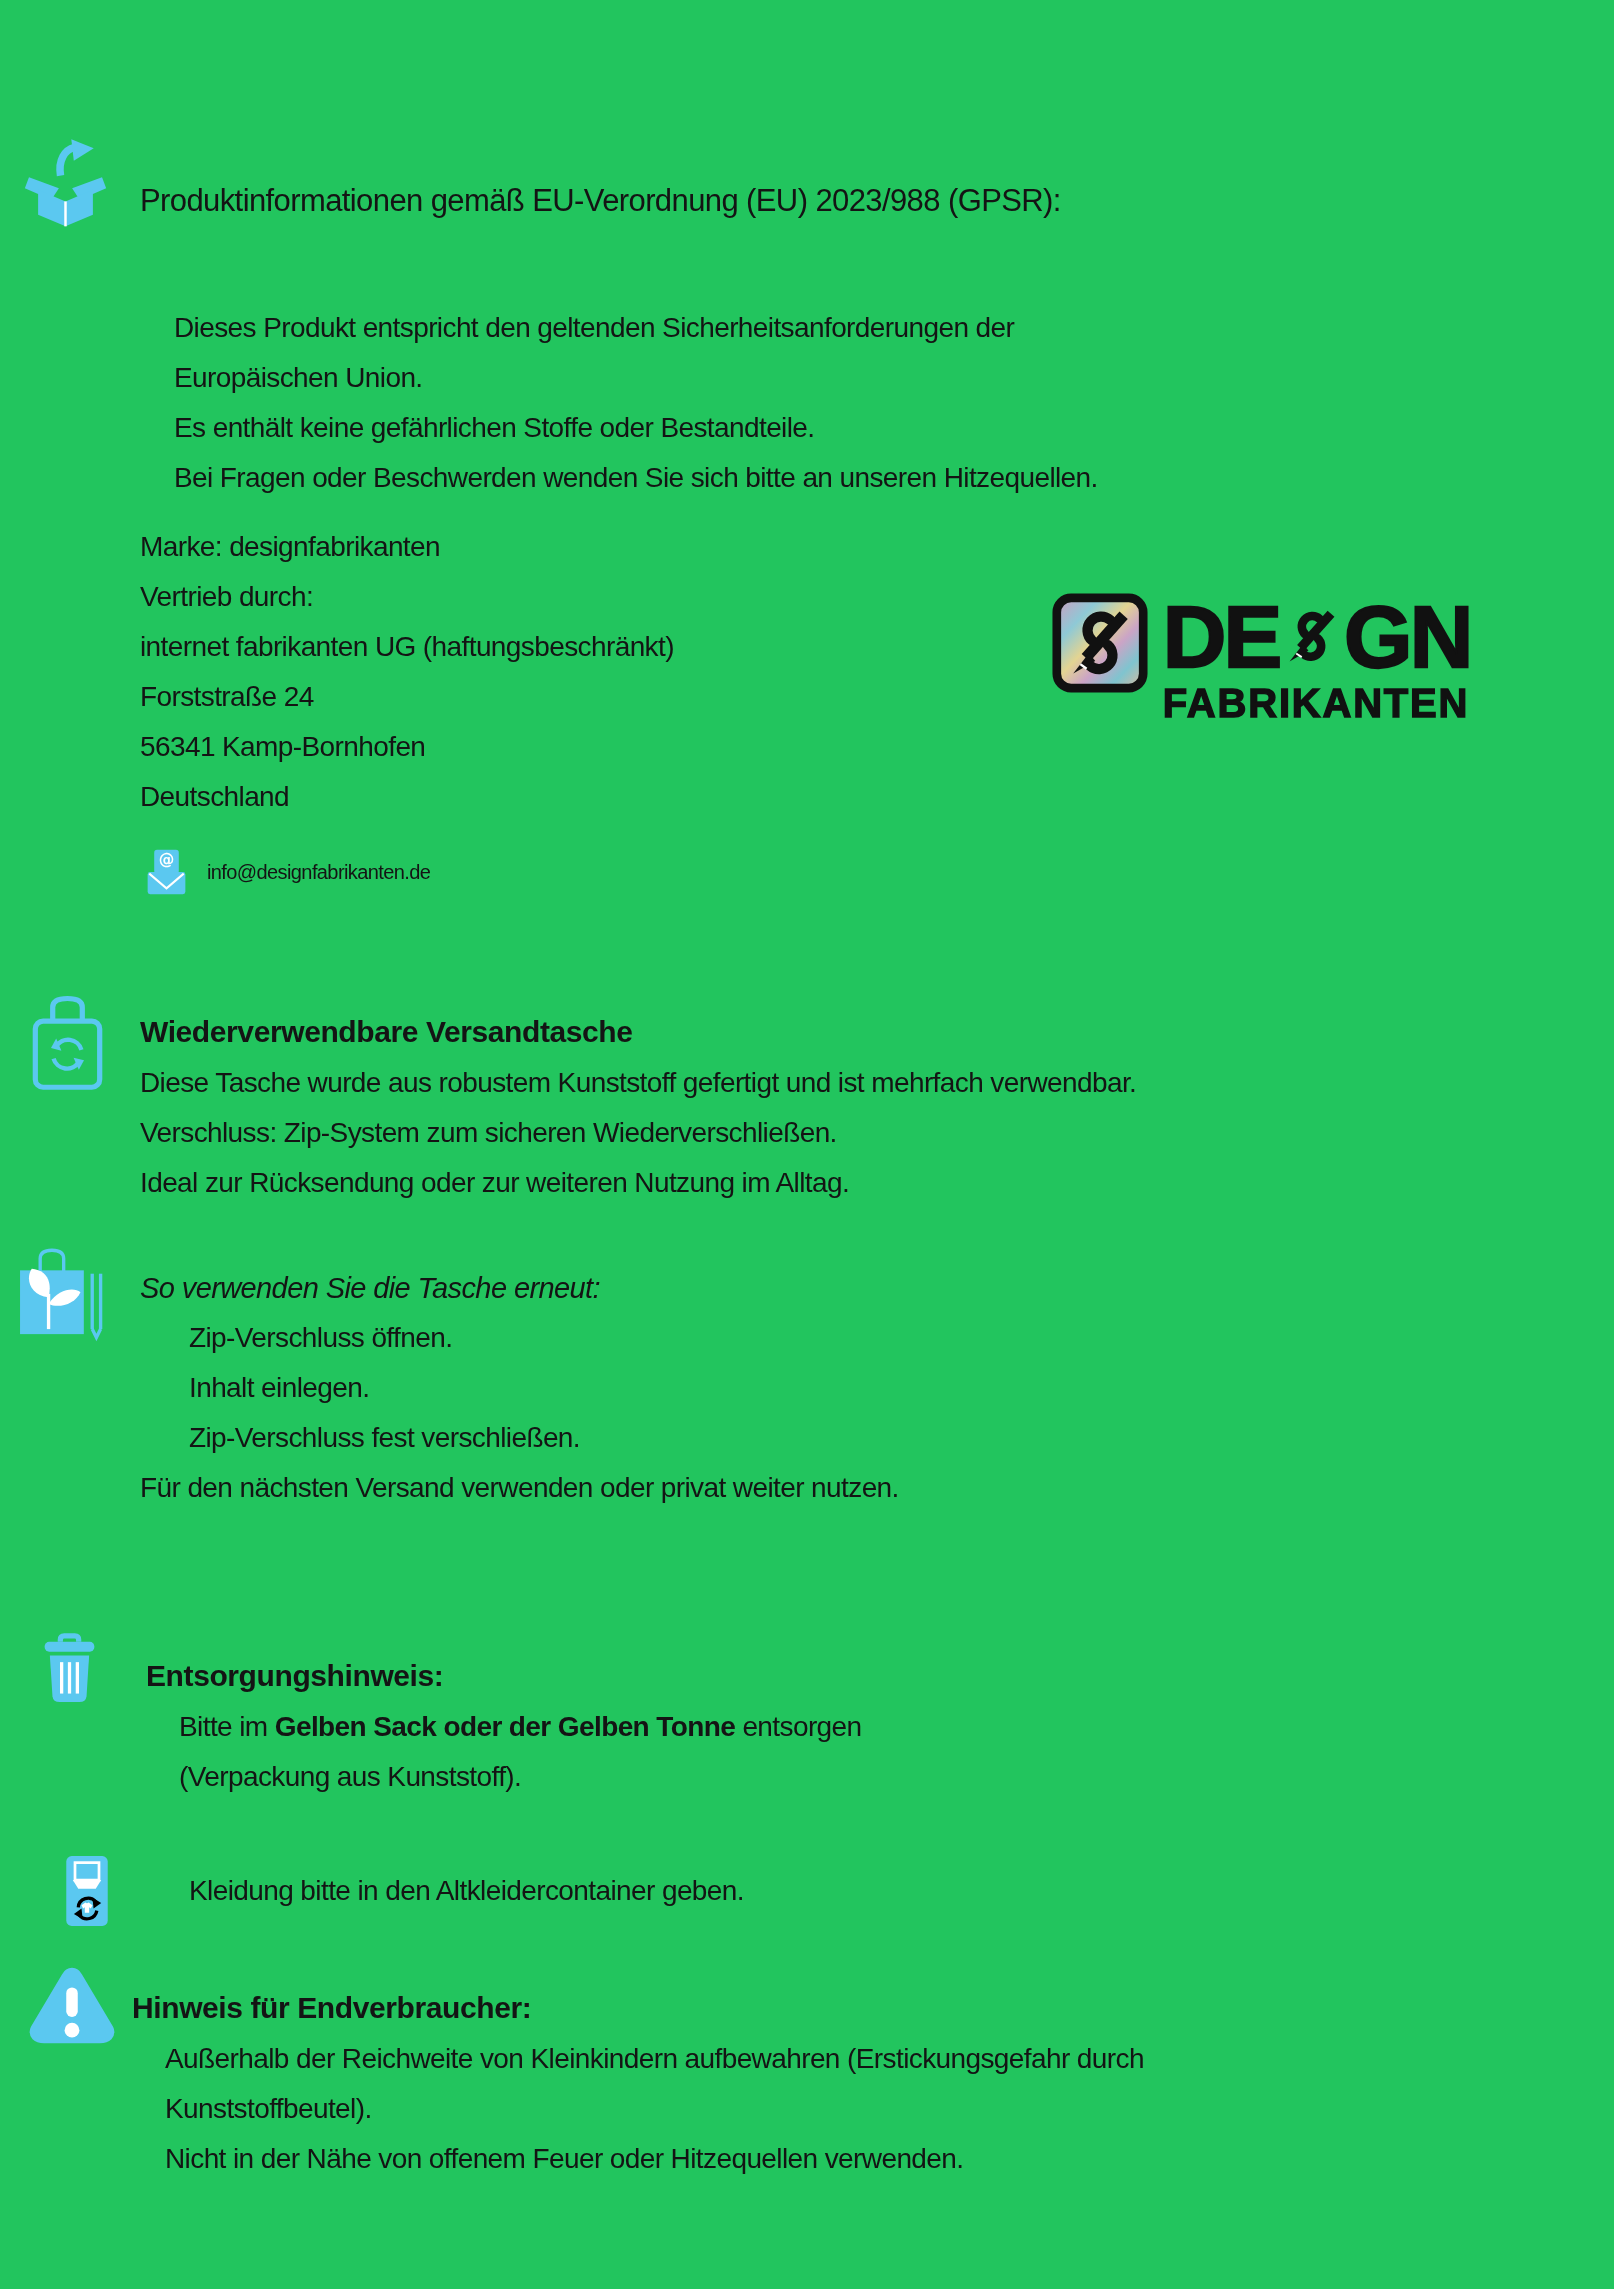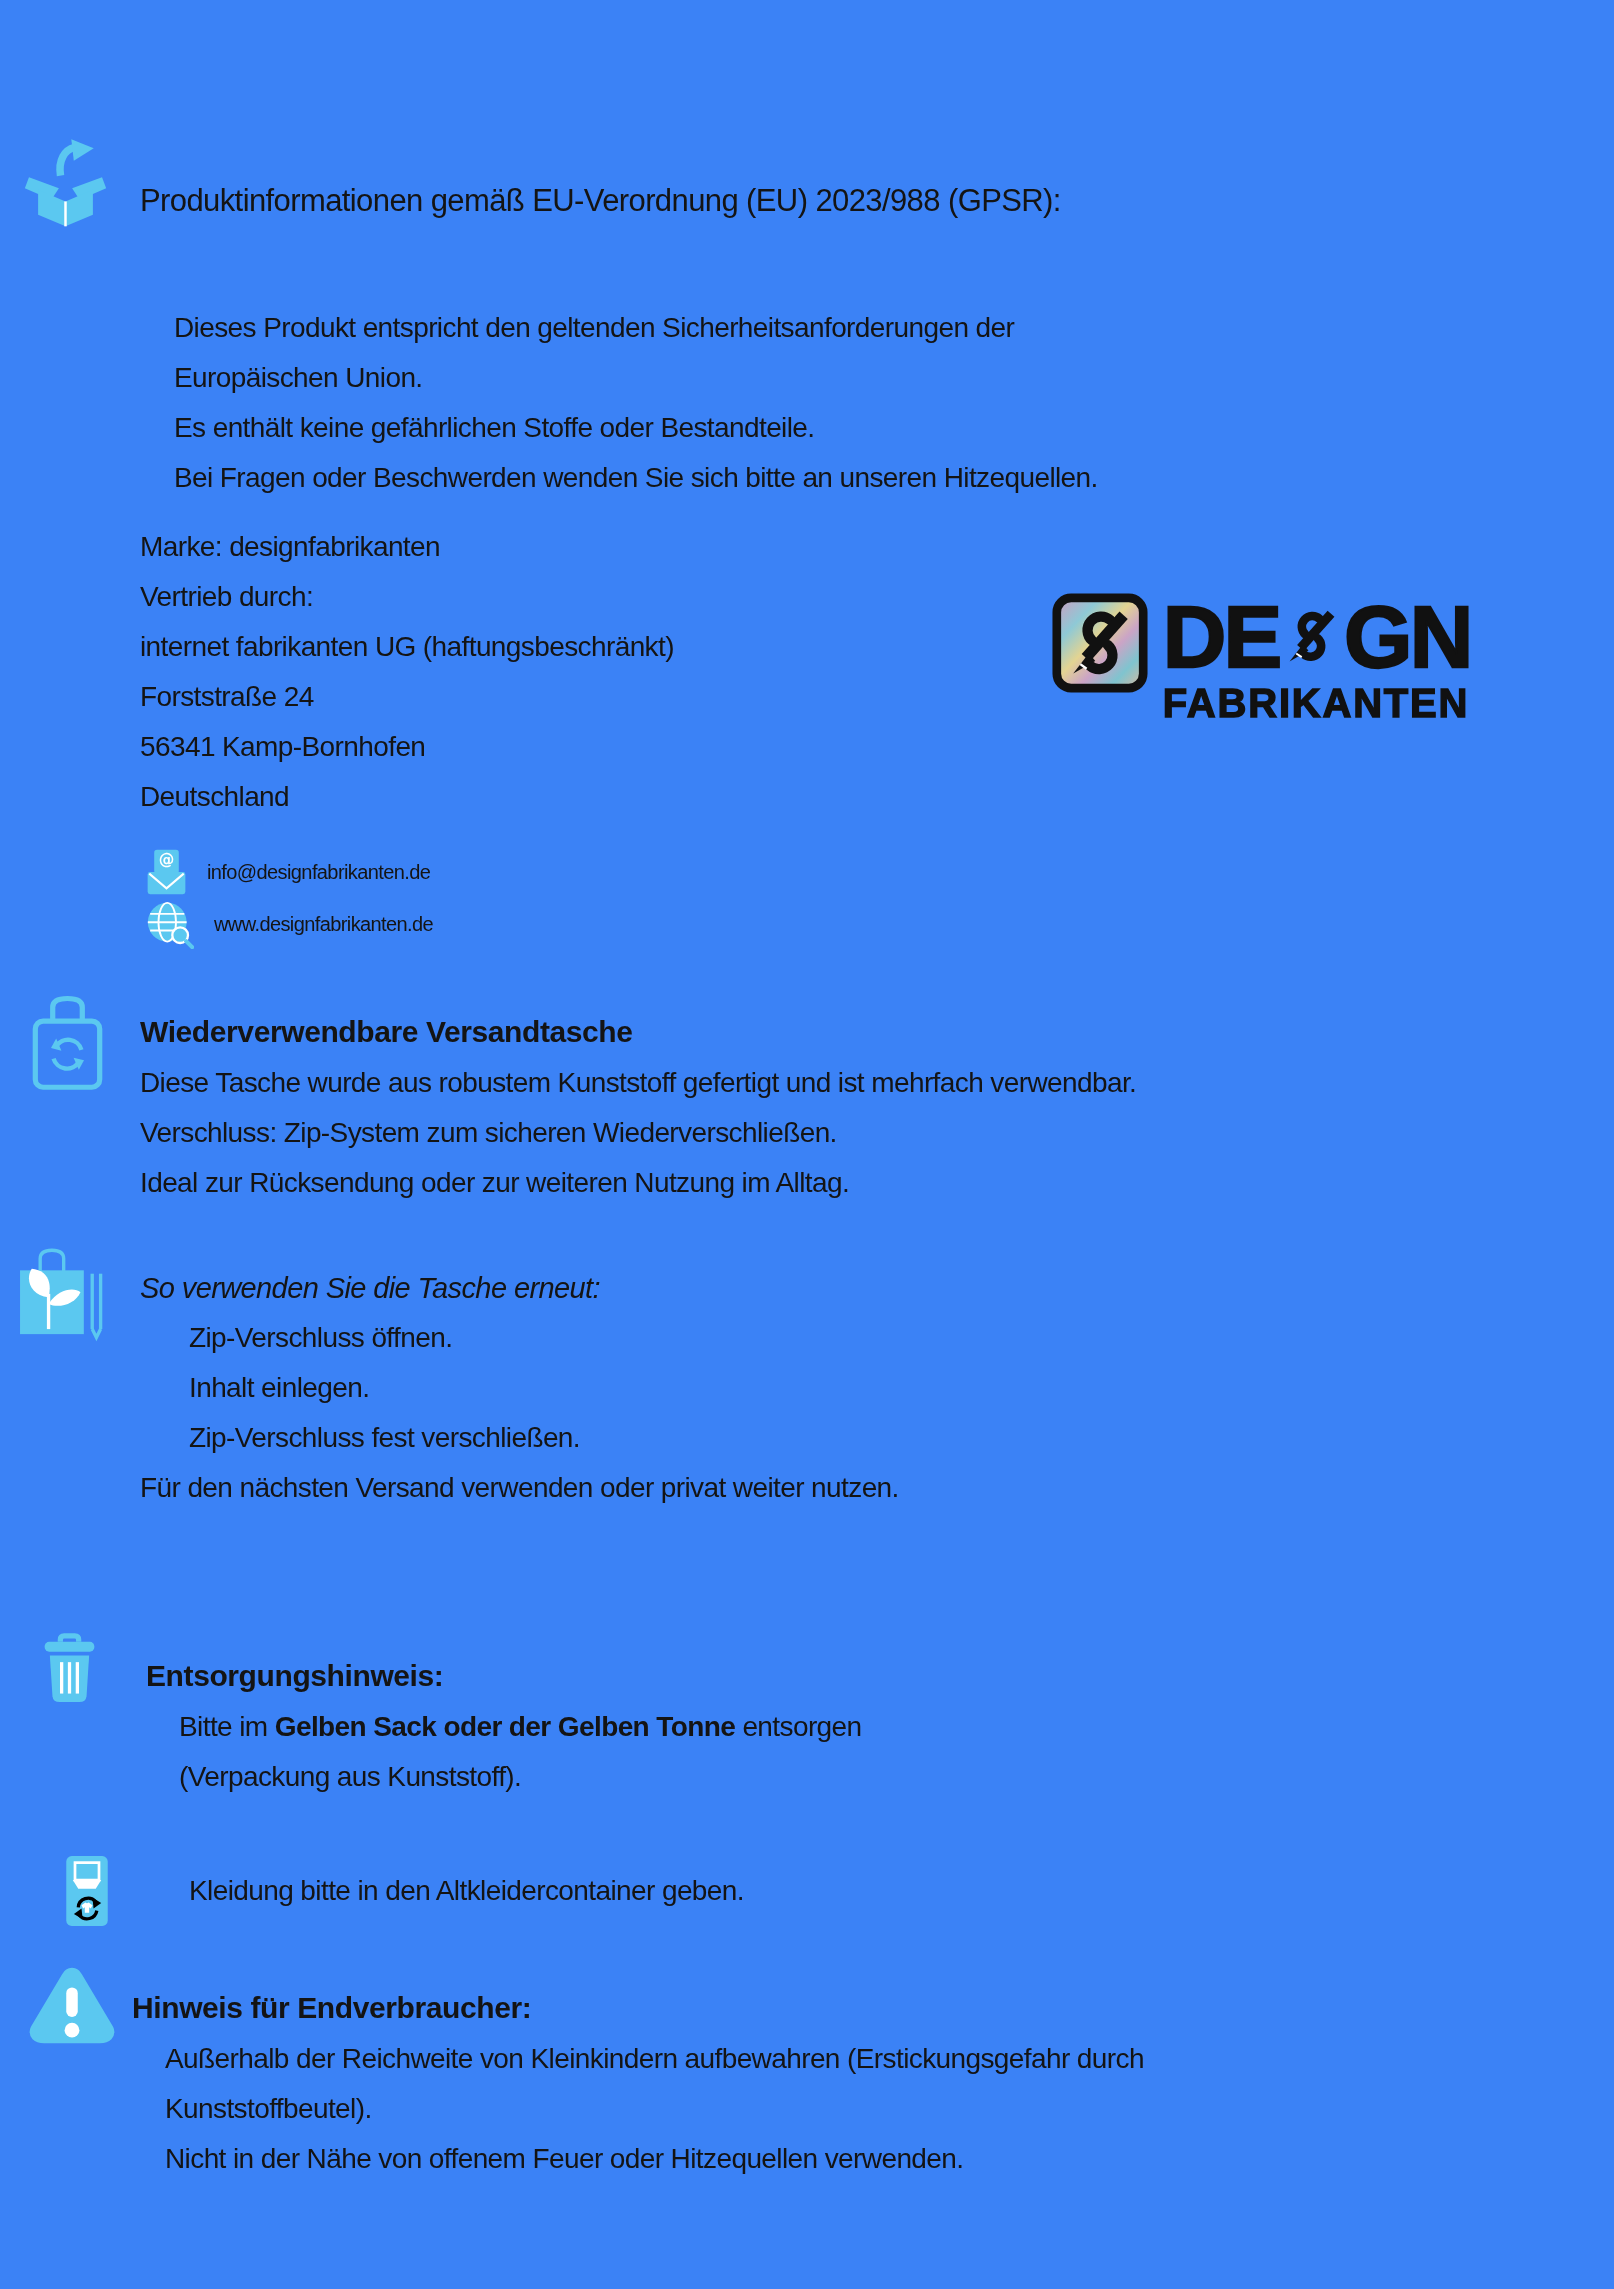--- a/index.html
+++ b/index.html
@@ -1,19 +1,19 @@
 <!DOCTYPE html>
 <html style="font-size:14.8px"><head>
 <meta charset="utf-8">
 <style>
   html,body{margin:0;padding:0;background:#ffffff;}
   .page{
     position:relative;
     width:1614px;height:2290px;
-    background:#3b82f6;
+    background:#22c55e;
     font-family:"Liberation Sans", sans-serif;
     color:#141414;
     overflow:hidden;
   }
   .abs{position:absolute;}
   .body-text{font-size:28px;line-height:50px;letter-spacing:-0.6px;}
   .title-text{font-size:31px;letter-spacing:-0.6px;}
   .h-bold{font-size:30px;font-weight:700;line-height:52px;letter-spacing:-0.4px;}
   .italic{font-style:italic;}
   .indent1{margin-left:33px;}
@@ -110,32 +110,20 @@
   <div class="abs" style="left:146px;top:849px;">
     <div class="contact-row">
       <svg width="41" height="46" viewBox="0 0 100 112">
         <rect x="20" y="2" width="60" height="58" rx="7" fill="#5bc8f0"></rect>
         <text x="50" y="40" font-size="38" font-weight="bold" fill="#ffffff" text-anchor="middle" font-family="DejaVu Sans, sans-serif">@</text>
         <rect x="4" y="56" width="92" height="54" rx="6" fill="#5bc8f0"></rect>
         <polyline points="8,60 50,96 92,60" stroke="#ffffff" stroke-width="5" fill="none"></polyline>
       </svg>
       <span class="txt">info@designfabrikanten.de</span>
     </div>
-    <div class="contact-row">
-      <svg width="48" height="48" viewBox="0 0 104 104">
-        <circle cx="46" cy="46" r="42" fill="#5bc8f0"></circle>
-        <ellipse cx="46" cy="46" rx="19" ry="42" stroke="#ffffff" stroke-width="4" fill="none"></ellipse>
-        <line x1="9" y1="28" x2="83" y2="28" stroke="#ffffff" stroke-width="4"></line>
-        <line x1="4" y1="46" x2="88" y2="46" stroke="#ffffff" stroke-width="4"></line>
-        <line x1="9" y1="64" x2="83" y2="64" stroke="#ffffff" stroke-width="4"></line>
-        <circle cx="74" cy="74" r="17" fill="#5bc8f0" stroke="#ffffff" stroke-width="5"></circle>
-        <line x1="87" y1="87" x2="100" y2="100" stroke="#5bc8f0" stroke-width="9" stroke-linecap="round"></line>
-      </svg>
-      <span class="txt">www.designfabrikanten.de</span>
-    </div>
   </div>
 
   <div class="abs" style="left:24px;top:993px;">
     <svg width="87" height="98" viewBox="0 0 100 112">
       <path d="M33,34 V16 Q33,6 50,6 Q67,6 67,16 V34" stroke="#5bc8f0" stroke-width="6" fill="none"></path>
       <rect x="13" y="32" width="74" height="76" rx="9" stroke="#5bc8f0" stroke-width="6" fill="none"></rect>
       <path d="M37,61 A16,16 0 0 1 66,65" stroke="#5bc8f0" stroke-width="5" fill="none"></path>
       <polygon points="31,63 43,66 37,52" fill="#5bc8f0"></polygon>
       <path d="M63,79 A16,16 0 0 1 34,75" stroke="#5bc8f0" stroke-width="5" fill="none"></path>
       <polygon points="69,77 57,74 63,88" fill="#5bc8f0"></polygon>

